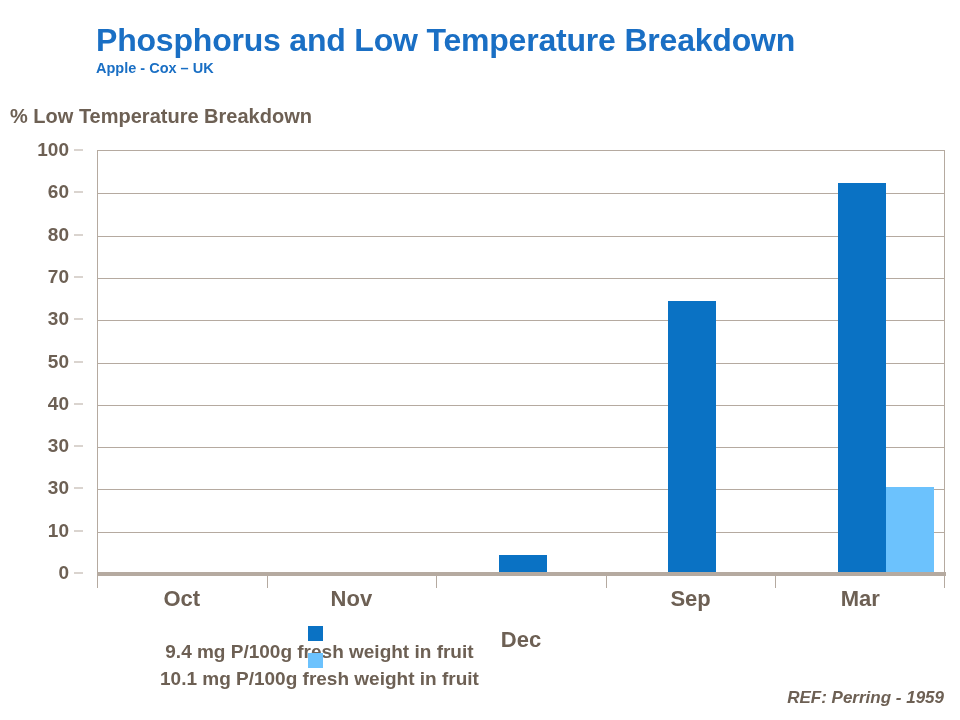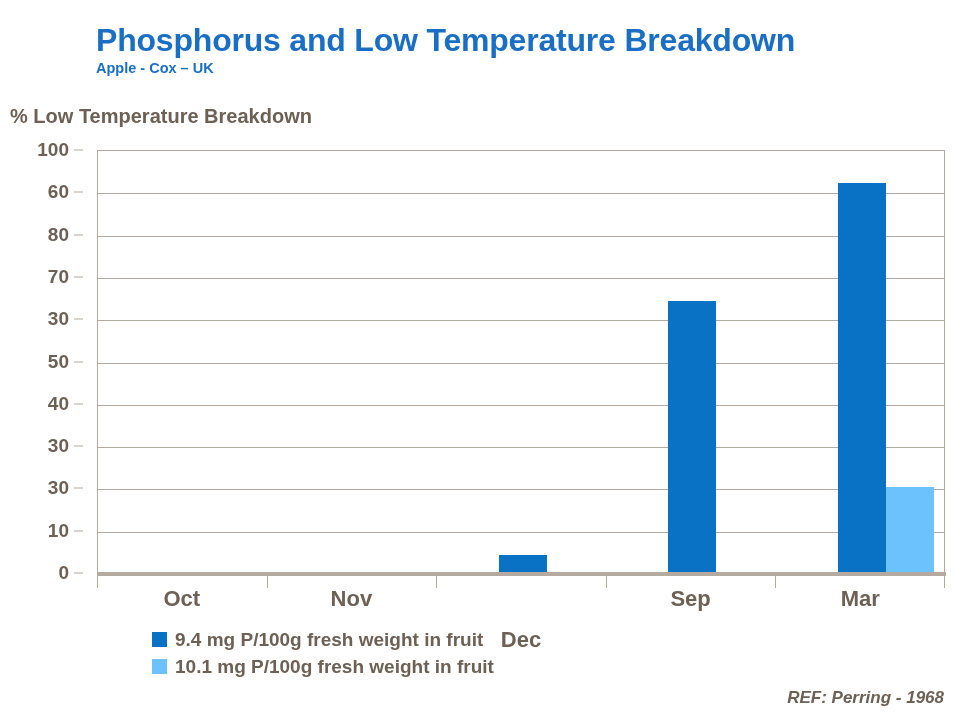--- a/index.html
+++ b/index.html
@@ -153,20 +153,21 @@
   
   .legend {
     position: absolute;
     left: 152px;
     top: 626px;
   }
   .legend-row {
     display: flex;
     align-items: center;
     height: 27px;
+    flex-direction: column;
   }
   .legend-swatch {
     width: 15px;
     height: 15px;
     flex: 0 0 auto;
   }
   .legend-text {
     margin-left: 8px;
     font-size: 19px;
     font-weight: bold;
@@ -264,13 +265,13 @@
     <div class="legend-row">
       <span class="legend-swatch" style="background: rgb(10, 114, 196);"></span>
       <span class="legend-text">9.4 mg P/100g fresh weight in fruit</span>
     </div>
     <div class="legend-row">
       <span class="legend-swatch" style="background: rgb(108, 194, 253);"></span>
       <span class="legend-text">10.1 mg P/100g fresh weight in fruit</span>
     </div>
   </div>
 
-<div class="ref-note">REF: Perring - 1968</div>
+<div class="ref-note">REF: Perring - 1959</div>
 
 </body></html>

